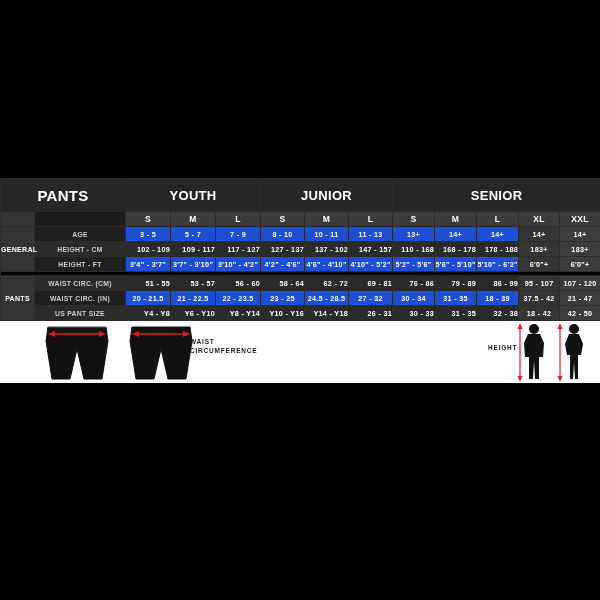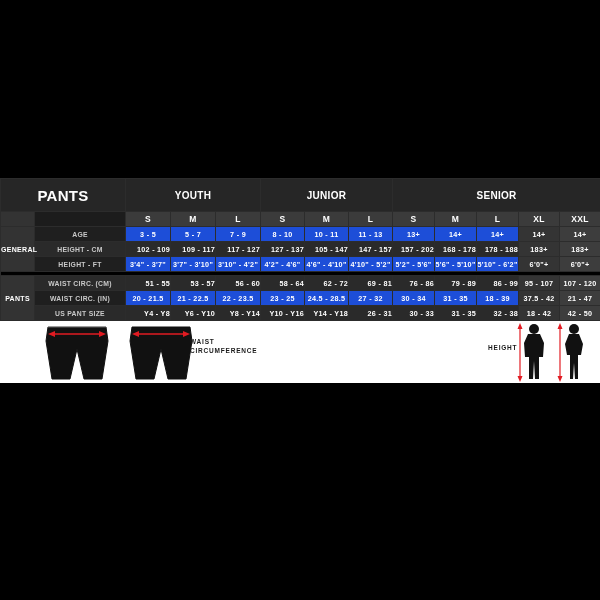--- a/index.html
+++ b/index.html
@@ -40,21 +40,21 @@
     background: #262626;
     color: #fff;
     font-size: 15px;
     letter-spacing: 2px;
     height: 32px;
     border-left: none;
   }
   .group-head {
     background: #262626;
     color: #fff;
-    font-size: 10px;
+    font-size: 13px;
     letter-spacing: 2px;
     height: 32px;
   }
   .size-head {
     background: #3b3b3b;
     color: #fff;
     font-size: 8.5px;
     letter-spacing: 0.6px;
     height: 14px;
   }
@@ -169,23 +169,23 @@
       <td class="val dark">14+</td>
       <td class="val xl">14+</td>
       <td class="val xxl">14+</td>
     </tr>
     <tr class="band-b">
       <td class="rowlabel">HEIGHT - CM</td>
       <td class="val light">102 - 109</td>
       <td class="val light">109 - 117</td>
       <td class="val light">117 - 127</td>
       <td class="val light">127 - 137</td>
-      <td class="val light">105 - 147</td>
+      <td class="val light">137 - 102</td>
       <td class="val light">147 - 157</td>
-      <td class="val light">157 - 202</td>
+      <td class="val light">110 - 168</td>
       <td class="val light">168 - 178</td>
       <td class="val light">178 - 188</td>
       <td class="val xl">183+</td>
       <td class="val xxl">183+</td>
     </tr>
     <tr class="band-a">
       <td class="rowlabel">HEIGHT - FT</td>
       <td class="val dark">3'4" - 3'7"</td>
       <td class="val dark">3'7" - 3'10"</td>
       <td class="val dark">3'10" - 4'2"</td>

